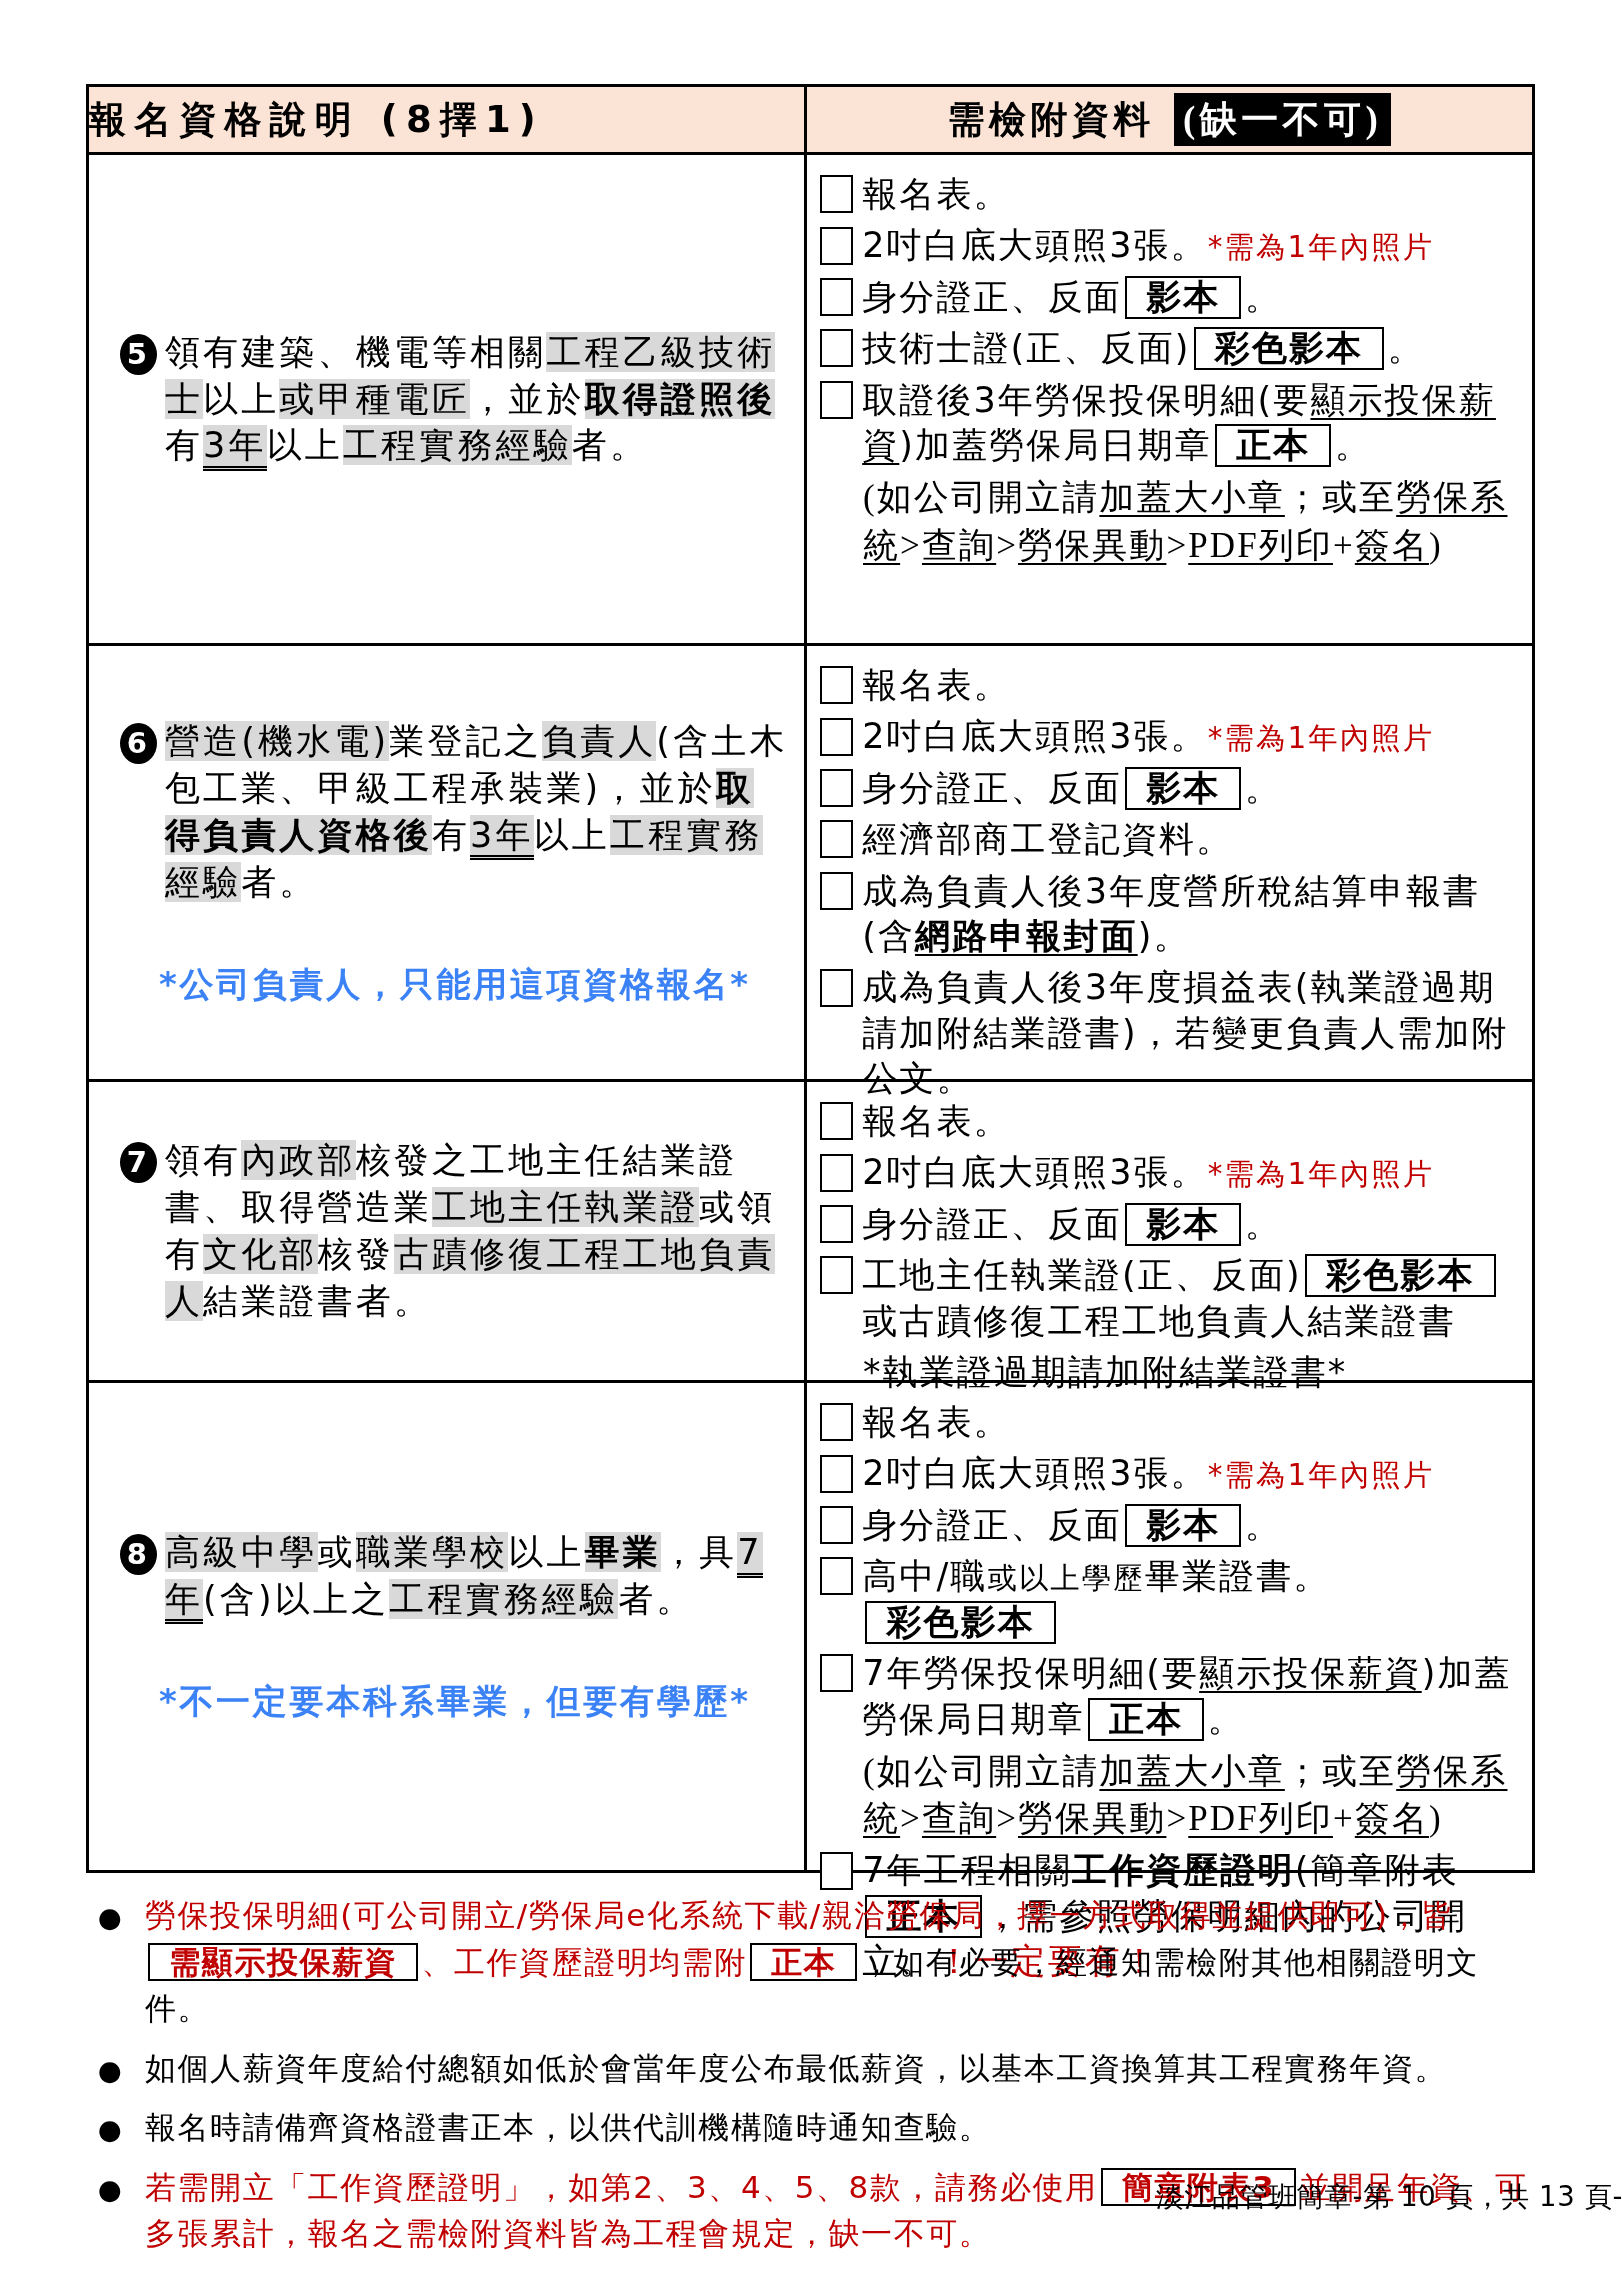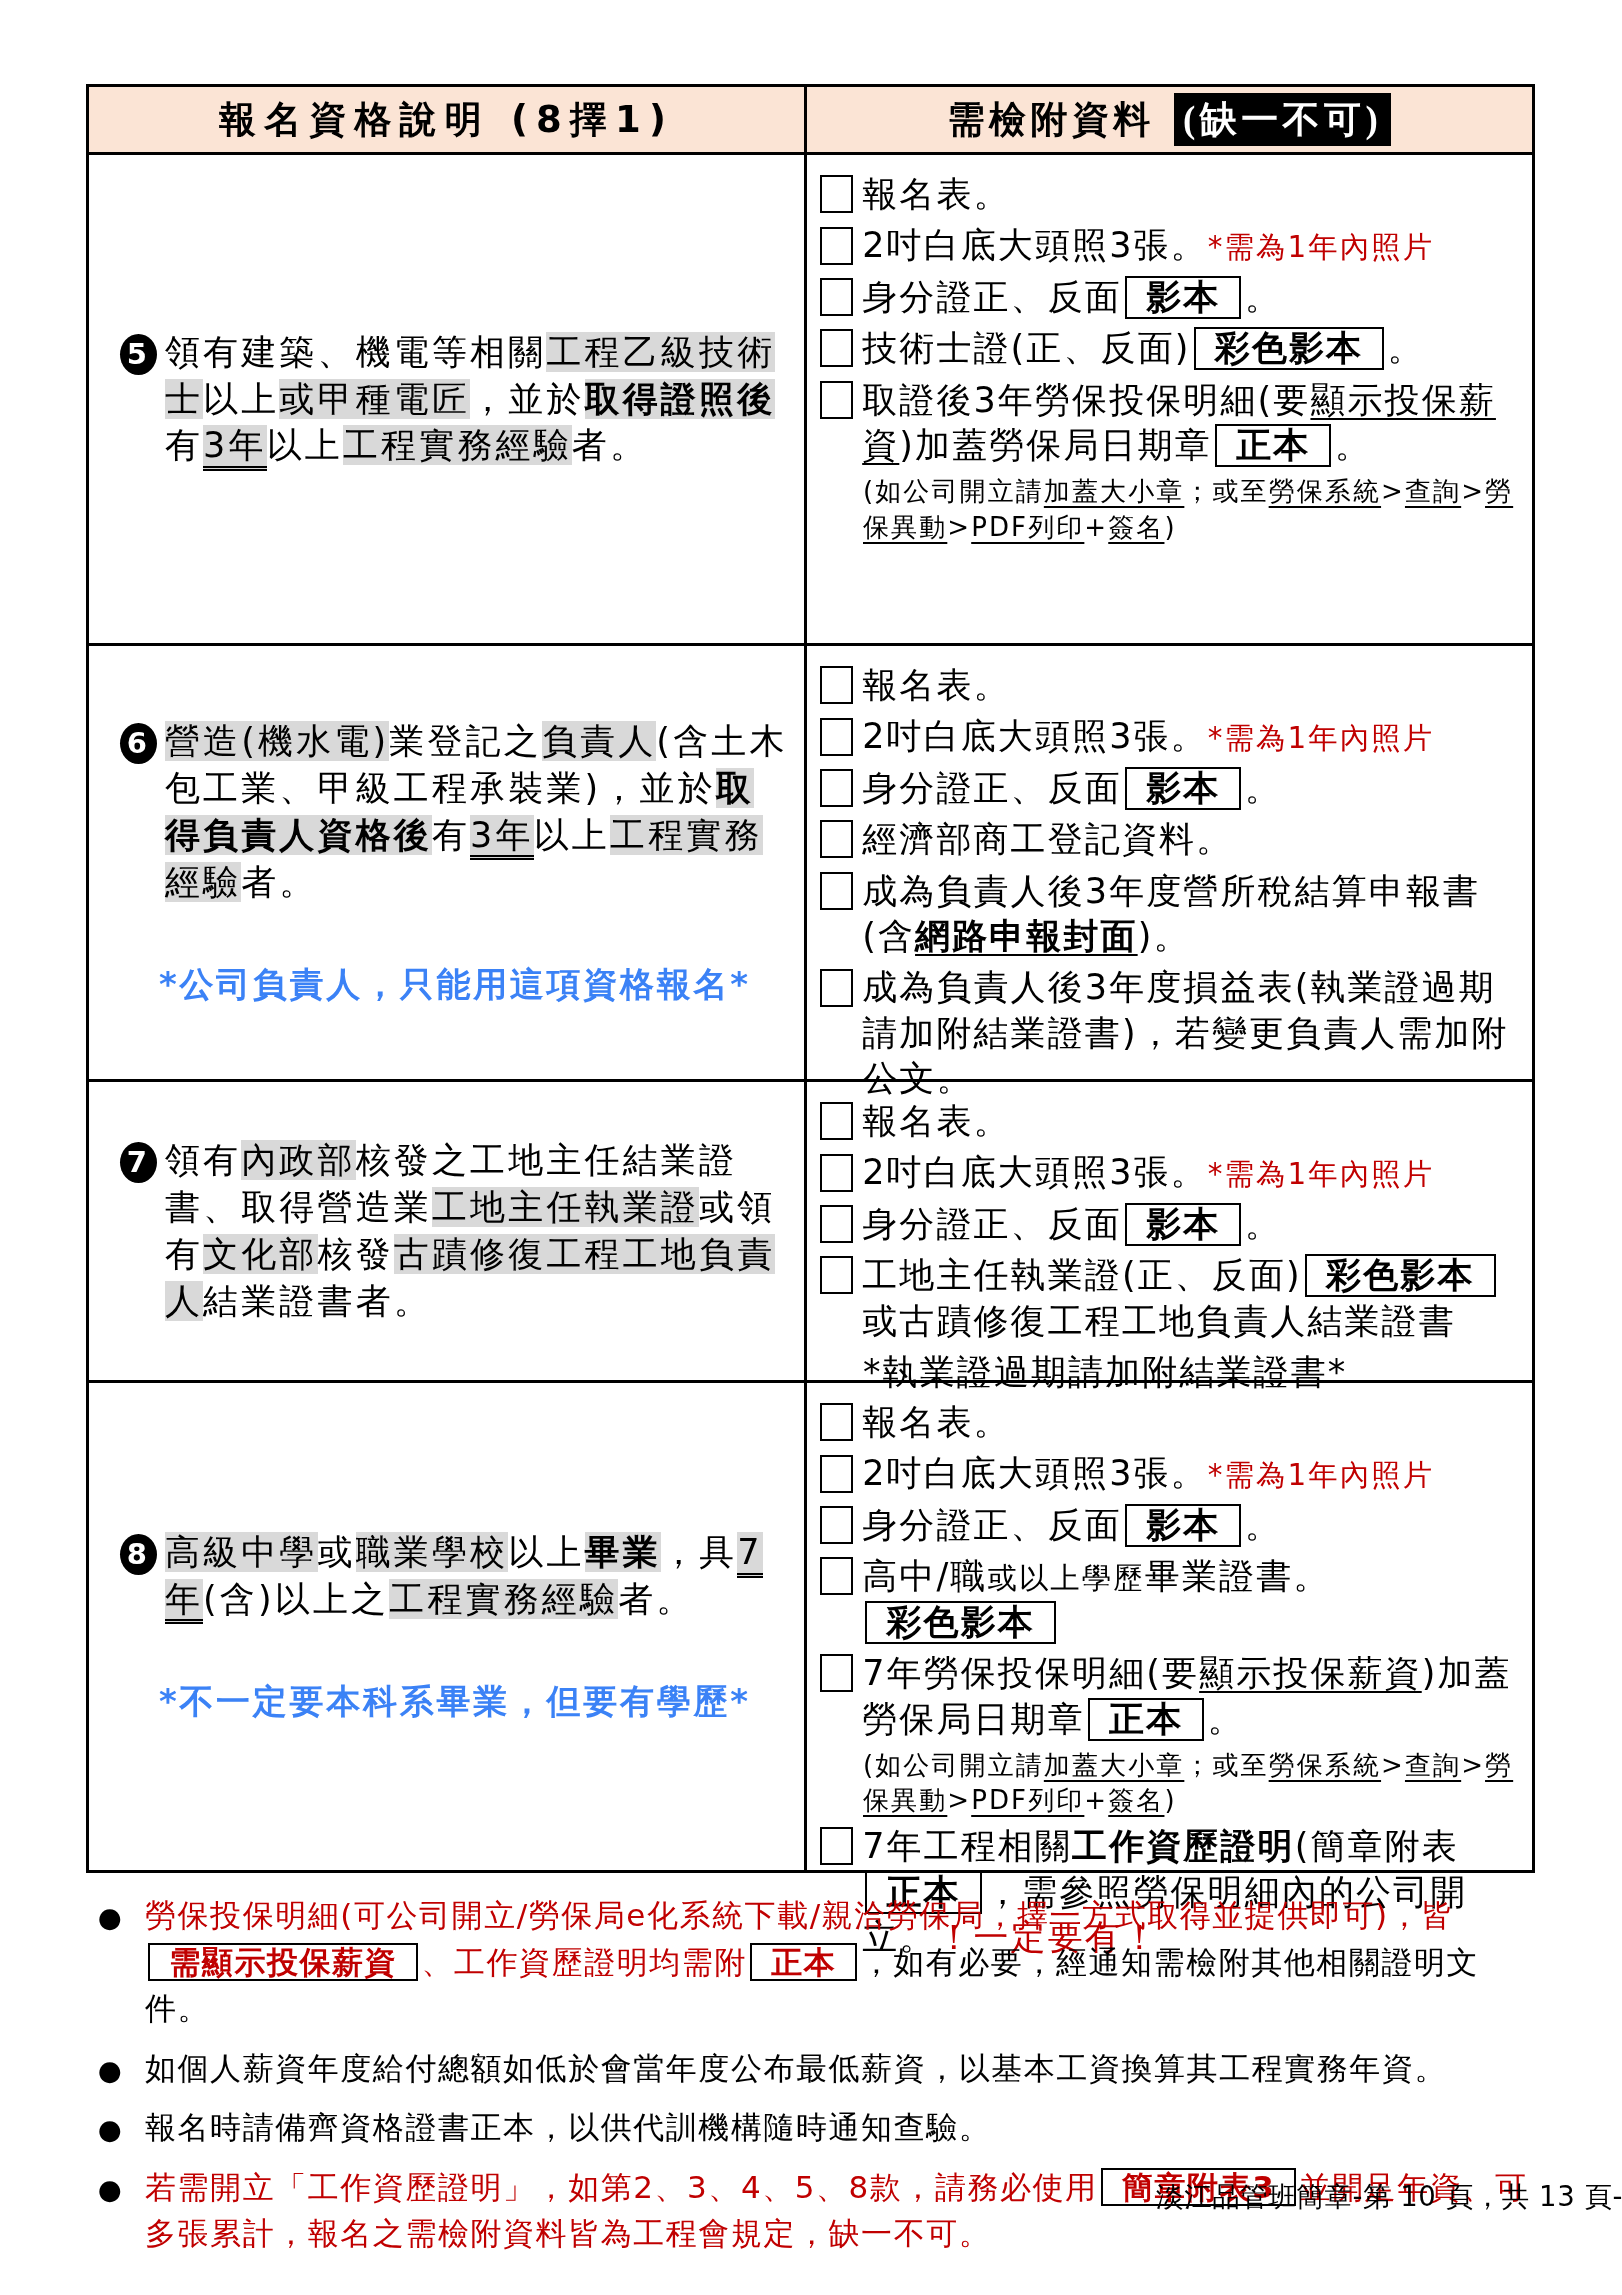--- a/index.html
+++ b/index.html
@@ -2,21 +2,21 @@
 <html style="font-size:10.5px"><head>
 <meta charset="utf-8">
 <style>
   html,body{margin:0;padding:0;background:#ffffff;}
   body{width:1623px;height:2295px;font-family:"DejaVu Sans","Liberation Sans",sans-serif;color:#000;}
   .page{position:relative;width:1623px;height:2295px;overflow:hidden;}
 
   
   .doc-table{position:absolute;left:86px;top:84px;width:1449px;border:3.3px solid #000;box-sizing:border-box;}
   .t-header{display:flex;height:65px;border-bottom:3.3px solid #000;}
-  .th-left{width:715px;display:flex;align-items:center;justify-content:center;
+  .th-left{width:715px;display:flex;align-items:center;
            font-weight:bold;font-size:37px;letter-spacing:0.22em;box-sizing:border-box;}
   .th-right{flex:1;border-left:3.3px solid #000;display:flex;align-items:center;justify-content:center;
            font-weight:bold;font-size:37px;letter-spacing:0.12em;box-sizing:border-box;gap:19px;}
   .badge{padding:1.3px 9.2px;font-family:Liberation Serif, serif;}
 
   .t-row{display:flex;border-bottom:3.3px solid #000;box-sizing:border-box;}
   .t-row:last-child{border-bottom:none;}
   .cell-left{width:715px;display:flex;flex-direction:column;justify-content:center;
              padding:18.3px 14.4px 18.3px 31px;box-sizing:border-box;
              font-size:35px;line-height:1.34;letter-spacing:0.09em;}
@@ -26,21 +26,21 @@
              font-size:29px;font-weight:bold;margin:5.2px 7.9px 0 0;}
   .qual-text{flex:1;}
   .qual-note{color:#3b82f6;font-size:34px;margin-top:56px;text-align:center;letter-spacing:0.08em;font-weight:bold;}
 
   .cell-right{flex:1;border-left:3.3px solid #000;padding:17px 17px 13px 13px;box-sizing:border-box;
               font-size:35px;line-height:1.3;letter-spacing:0.06em;}
   .doc-item{display:flex;margin-bottom:5.9px;}
   .checkbox{flex:0 0 auto;width:29px;height:34px;border:2.6px solid #000;margin:3.3px 9.2px 0 0;background:#fff;}
   .indent-spacer{flex:0 0 auto;width:43px;}
   .doc-text{flex:1;}
-  .item-small{font-size:26px;line-height:1.35;}
+  .item-small{font-size:35px;line-height:1.35;font-family:Liberation Serif, serif;}
 
   
   .seg.h{background:#D9D9D9;}
   .seg.b{font-weight:bold;}
   .seg.u{text-decoration:underline;text-decoration-thickness:2px;text-underline-offset:5.9px;}
   .seg.uu{border-bottom:5.2px double #000;padding-bottom:0.7px;}
   .seg.box{border:2.6px solid #000;padding:0 19px;margin:0 3.3px;display:inline-block;line-height:1.12;font-weight:bold;}
   .seg.red{color:#C00000;}
   .seg.small{font-size:29.4px;}
 

